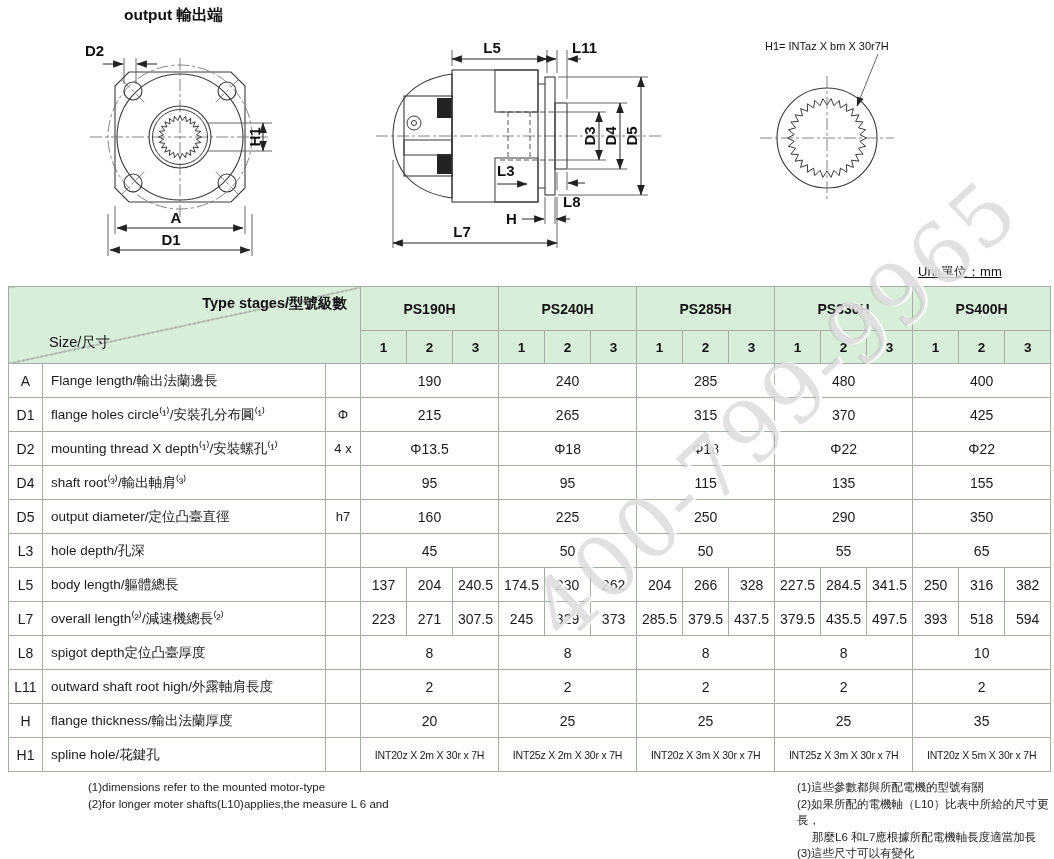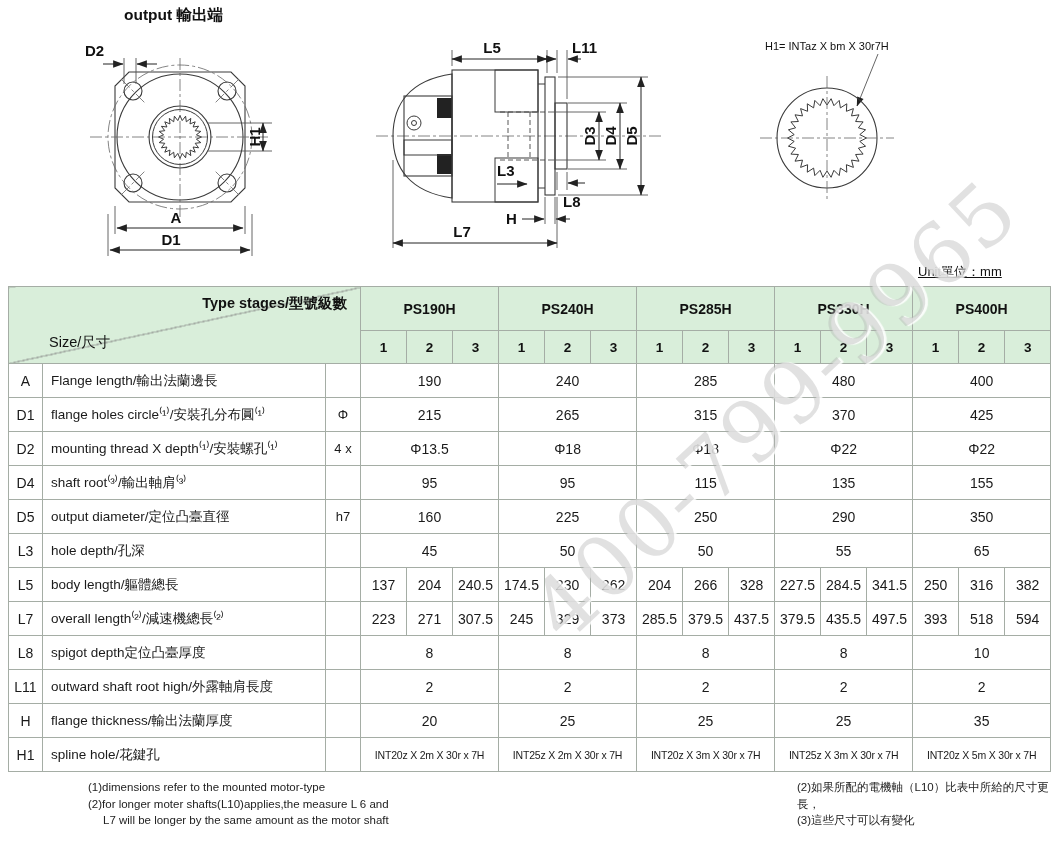--- a/index.html
+++ b/index.html
@@ -432,20 +432,21 @@
         <td class="val h1v" data-name="value-cell-h1-2" colspan="3">INT20z X 3m X 30r x 7H</td>
         <td class="val h1v" data-name="value-cell-h1-3" colspan="3">INT25z X 3m X 30r x 7H</td>
         <td class="val h1v" data-name="value-cell-h1-4" colspan="3">INT20z X 5m X 30r x 7H</td>
       </tr>
     </tbody>
   </table>
 
 <div class="footnotes footnotes-en" data-name="footnotes-en">
     <div class="fn-line" data-name="footnote-line">(1)dimensions refer to the mounted motor-type</div>
     <div class="fn-line" data-name="footnote-line">(2)for longer moter shafts(L10)applies,the measure L 6 and</div>
-    <div class="fn-line indent" data-name="footnote-line">L7 will be longer by the same amount as the motor shaft</div>
   </div>
 <div class="footnotes footnotes-zh" data-name="footnotes-zh">
+    <div class="fn-line" data-name="footnote-line">(1)這些參數都與所配電機的型號有關</div>
     <div class="fn-line" data-name="footnote-line">(2)如果所配的電機軸（L10）比表中所給的尺寸更長，</div>
+    <div class="fn-line indent" data-name="footnote-line">那麼L6 和L7應根據所配電機軸長度適當加長</div>
     <div class="fn-line" data-name="footnote-line">(3)這些尺寸可以有變化</div>
   </div>
 
 <div class="watermark" data-name="watermark">400-799-9965</div>
 
 </body></html>

